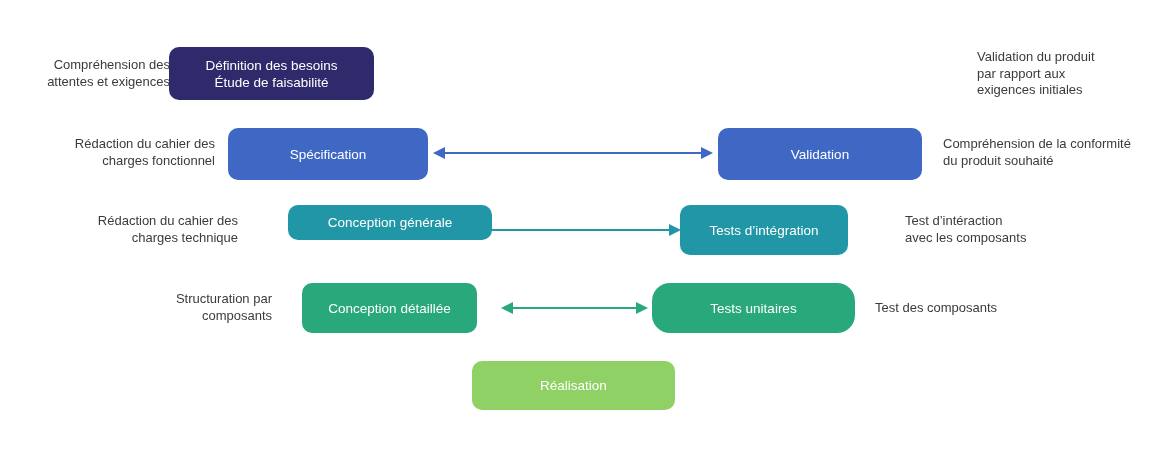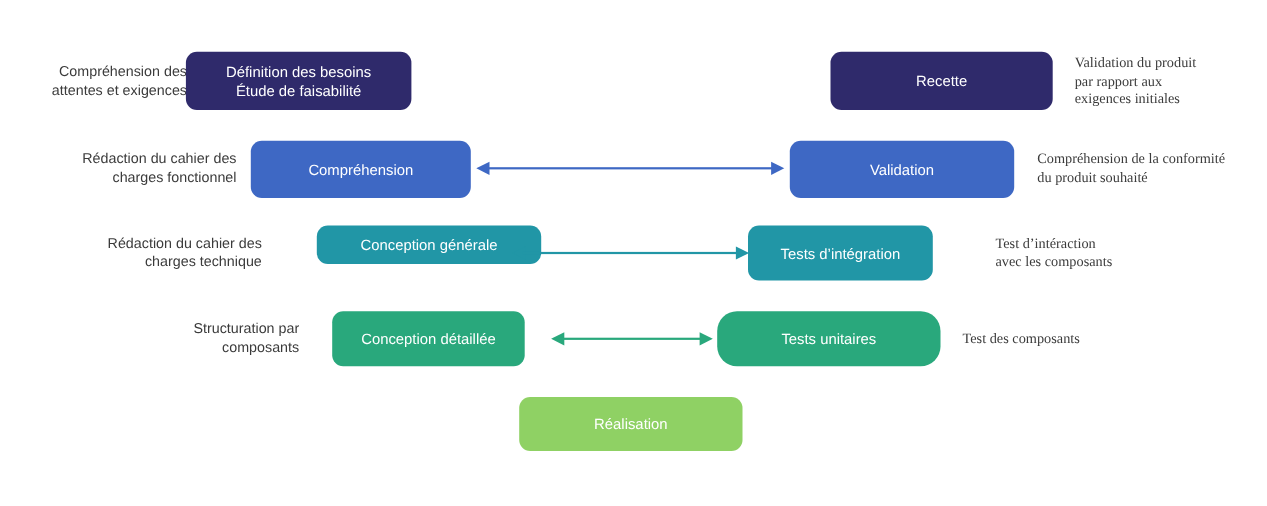--- a/index.html
+++ b/index.html
@@ -31,21 +31,21 @@
   .bg-lightgreen{ background: #8fd164; }
 
   .side-label {
     position: absolute;
     font-size: 13px;
     line-height: 16.5px;
     color: #3b3b3b;
   }
   .side-label span { display: block; }
   .side-label.left  { text-align: right; }
-  .side-label.right { text-align: left; font-family: Liberation Serif, serif; }
+  .side-label.right { text-align: left; }
 
   .arrow { position: absolute; height: 12px; }
   .arrow .shaft {
     position: absolute;
     left: 9px; right: 9px; top: 5px;
     height: 2px;
     background: currentColor;
   }
   .arrow::before {
     content: "";
@@ -97,35 +97,32 @@
 <div class="canvas">
 
   <div class="side-label left l1">
     <span>Compréhension des</span>
     <span>attentes et exigences</span>
   </div>
   <div class="box bg-purple b1L">
     <span>Définition des besoins</span>
     <span>Étude de faisabilité</span>
   </div>
-  <div class="box bg-purple b1R">
-    <span>Recette</span>
-  </div>
   <div class="side-label right r1">
     <span>Validation du produit</span>
     <span>par rapport aux</span>
     <span>exigences initiales</span>
   </div>
 
   <div class="side-label left l2">
     <span>Rédaction du cahier des</span>
     <span>charges fonctionnel</span>
   </div>
   <div class="box bg-blue b2L">
-    <span>Compréhension</span>
+    <span>Spécification</span>
   </div>
   <div class="arrow c-blue a2">
     <span class="shaft"></span>
   </div>
   <div class="box bg-blue b2R">
     <span>Validation</span>
   </div>
   <div class="side-label right r2">
     <span>Compréhension de la conformité</span>
     <span>du produit souhaité</span>

